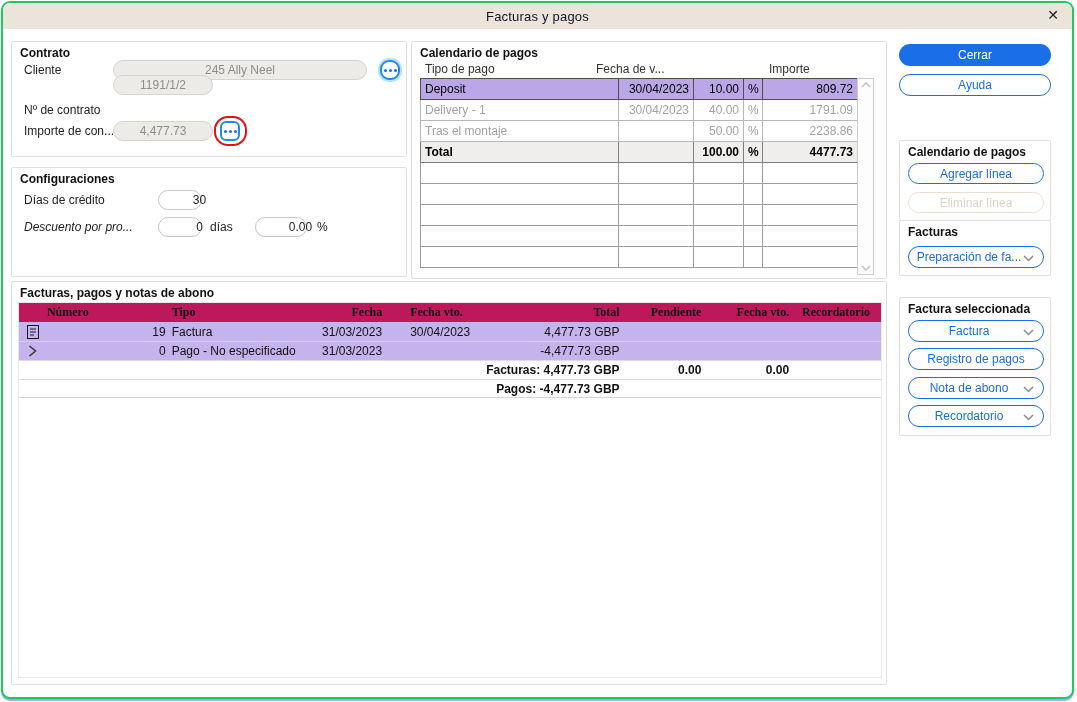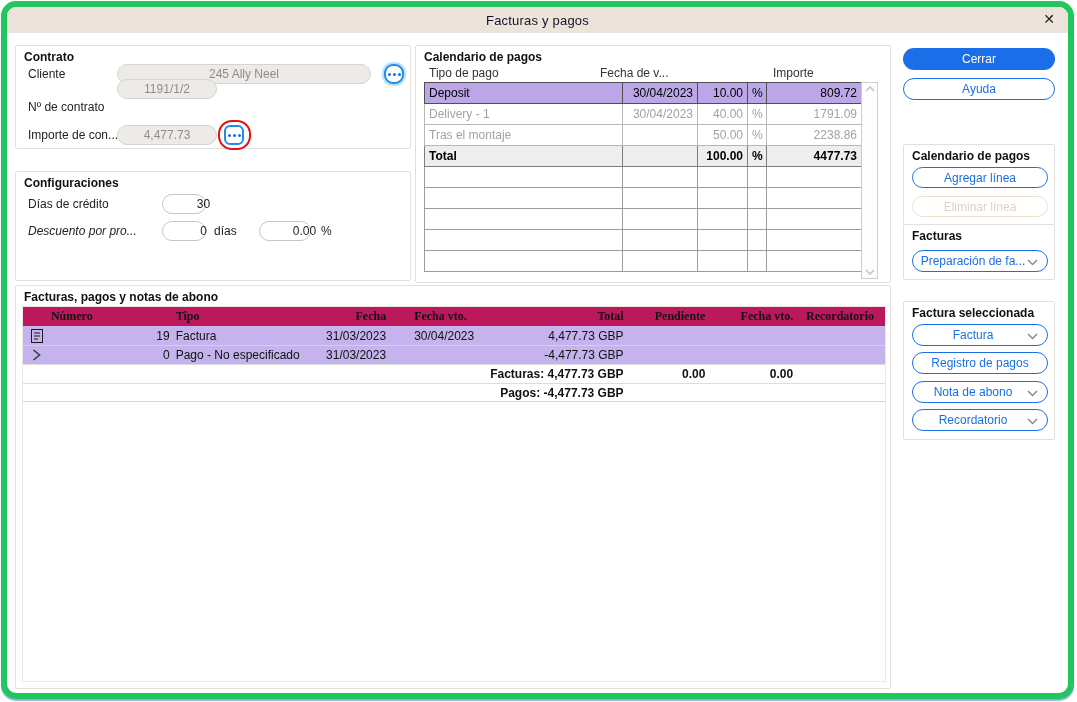--- a/index.html
+++ b/index.html
@@ -1,19 +1,19 @@
 <!DOCTYPE html>
 <html><head>
 <meta charset="utf-8">
 <style>
   * { box-sizing: border-box; margin: 0; padding: 0; }
   html,body { width:1077px; height:702px; background:#fff; font-family:"Liberation Sans",sans-serif; }
   .window{
     position:absolute; left:1px; top:1px; width:1073px; height:698px;
-    border:6px solid #22c55e; border-radius:15px; background:#fff; overflow:hidden;
+    border:2px solid #22c55e; border-radius:9px; background:#fff; overflow:hidden;
     box-shadow:0 2px 1px rgba(20,80,200,.45);
   }
   
   .titlebar{position:absolute;left:0;top:0;right:0;height:26px;background:#ece3da;
     display:flex;align-items:center;justify-content:center;}
   .title{font-size:13px;color:#14142a;font-weight:500;letter-spacing:.2px;}
   .close-x{position:absolute;right:13px;top:4px;font-size:14px;color:#222;cursor:pointer;line-height:17px;}
   
   .group{position:absolute;background:#fff;border:1px solid #e4dfda;border-radius:2px;}
   .g-label{position:absolute;left:8px;top:4px;font-size:12px;font-weight:bold;color:#111;white-space:nowrap;}
@@ -69,30 +69,30 @@
 </head>
 <body>
 
 <div class="window">
 
   <div class="titlebar">
     <span class="title">Facturas y pagos</span>
     <span class="close-x">✕</span>
   </div>
 
-  <div class="group" style="left:8px;top:38px;width:396px;height:104px;">
+  <div class="group" style="left:8px;top:38px;width:396px;height:116px;">
     <span class="g-label">Contrato</span>
     <span class="f-label" style="left:12px;top:21px;">Cliente</span>
     <div class="pill grey" style="left:101px;top:18px;width:254px;">245 Ally Neel</div>
     <div class="dots-btn glow" style="left:368px;top:18px;">
       <i></i>
         <i></i>
         <i></i>
     </div>
-    <span class="f-label" style="left:12px;top:54px;">Nº de contrato</span>
+    <span class="f-label" style="left:12px;top:61px;">Nº de contrato</span>
     <div class="pill grey" style="left:101px;top:33px;width:100px;">1191/1/2</div>
     <span class="f-label" style="left:12px;top:82px;">Importe de con...</span>
     <div class="pill grey" style="left:101px;top:79px;width:100px;">4,477.73</div>
     <div class="dots-btn" style="left:208px;top:79px;">
       <i></i>
         <i></i>
         <i></i>
     </div>
     <div class="red-ring" style="left:202px;top:74px;width:33px;height:30px;"></div>
   </div>

